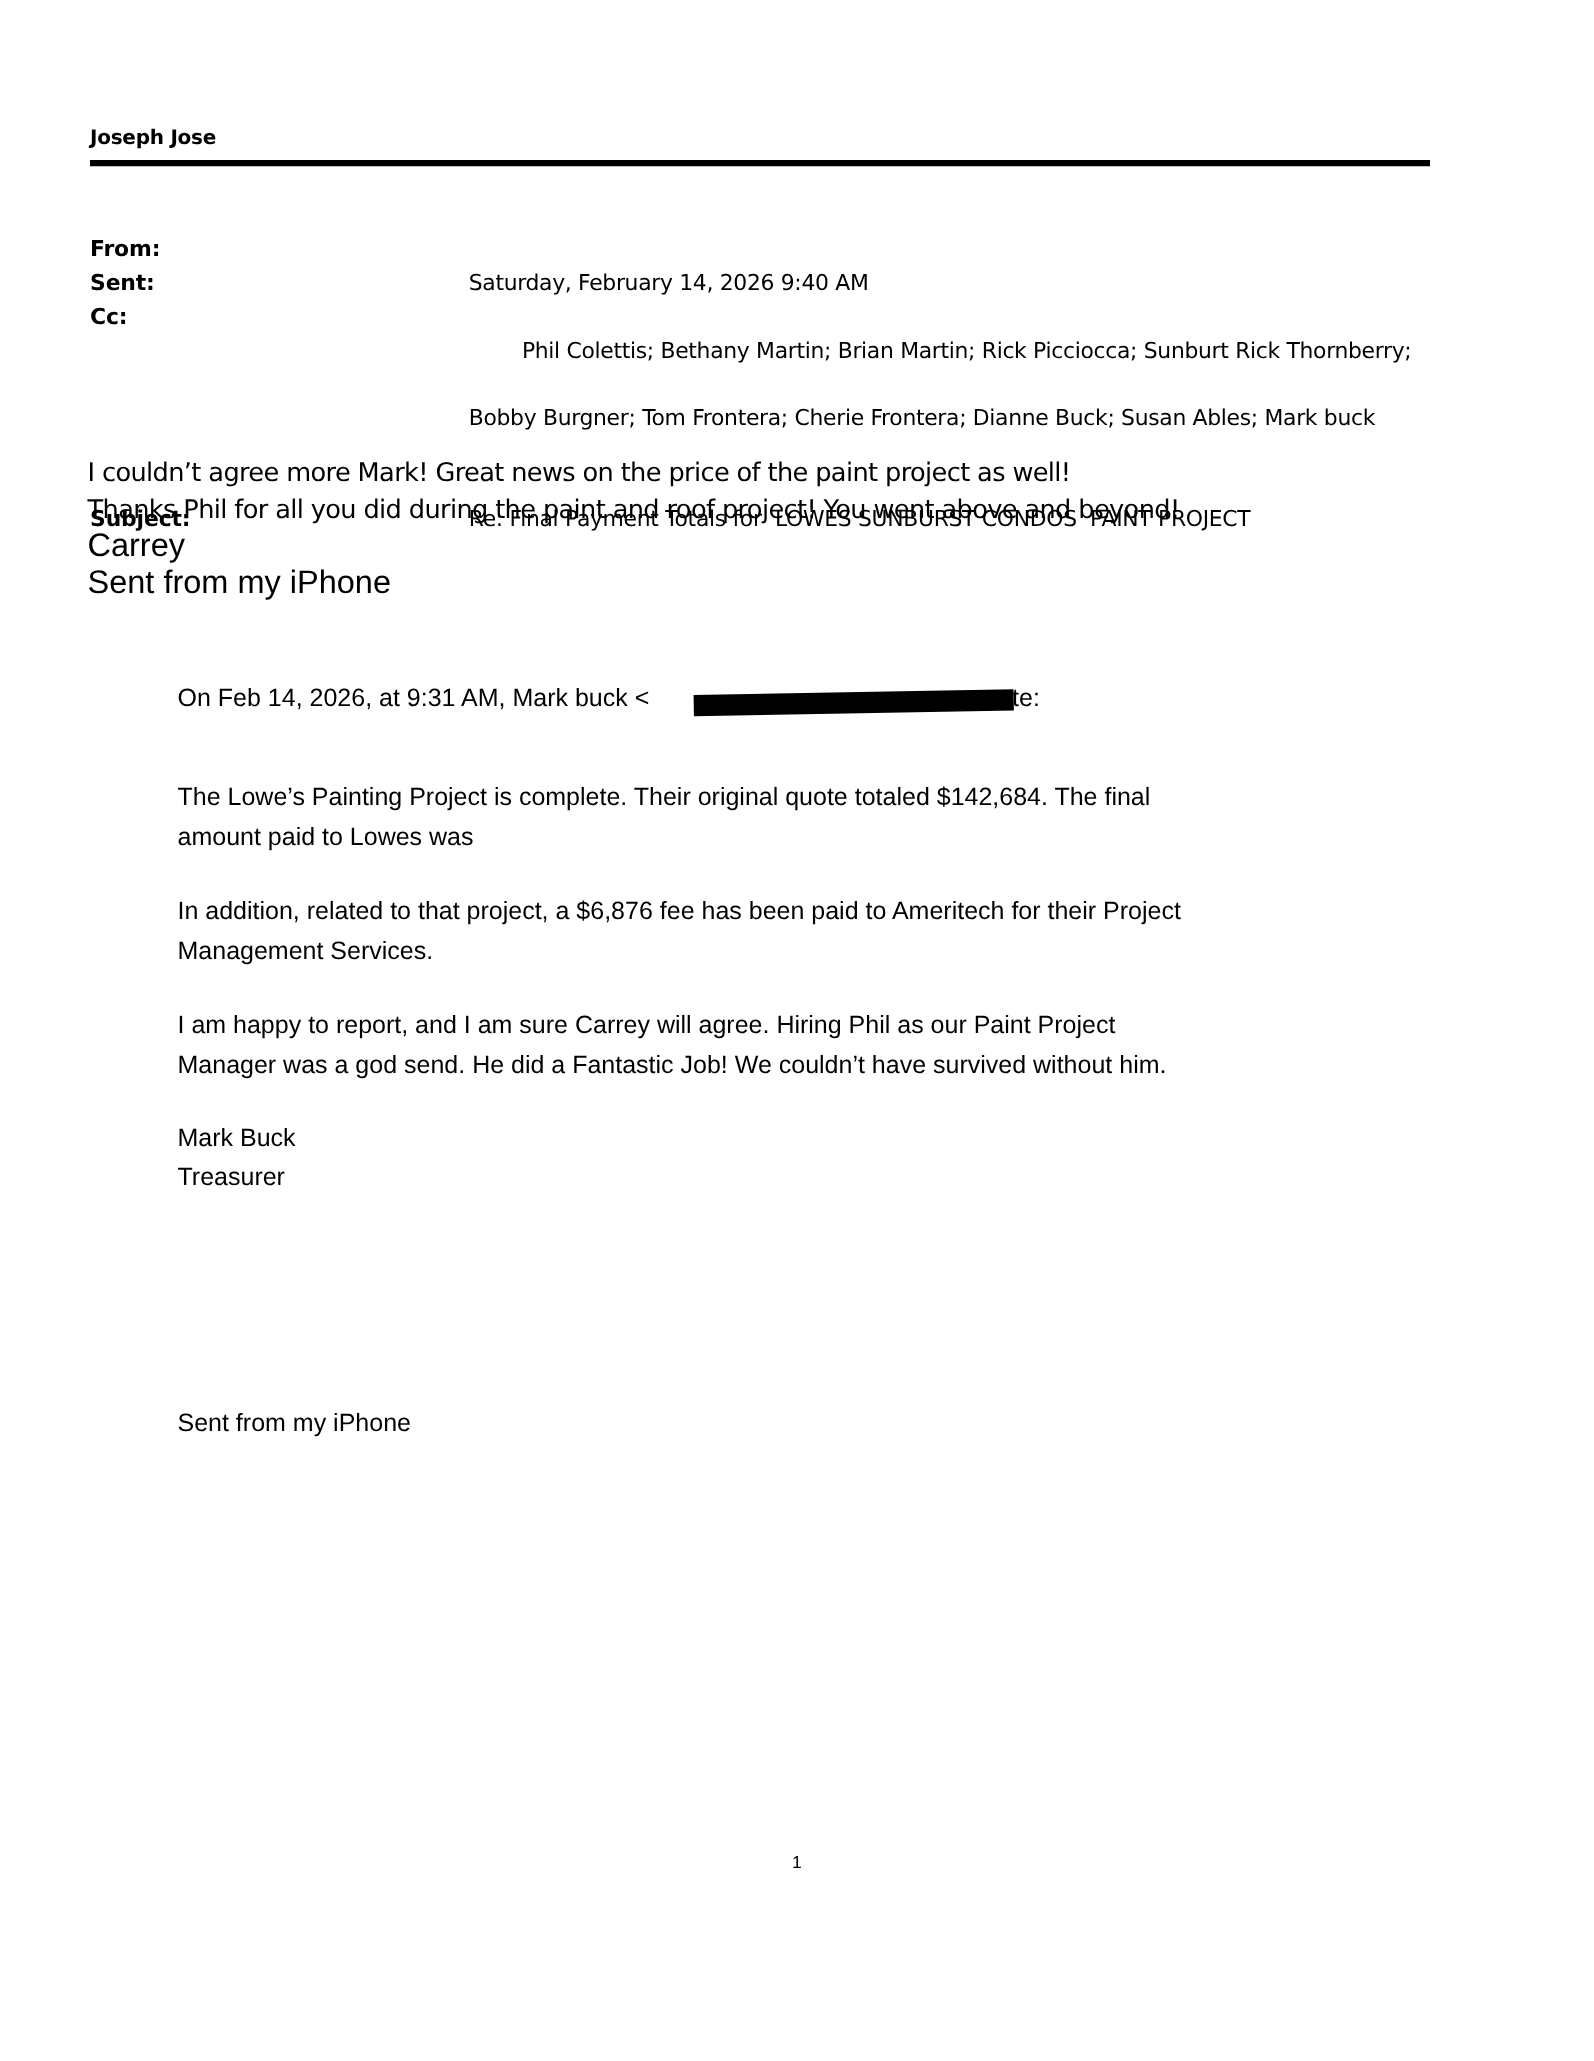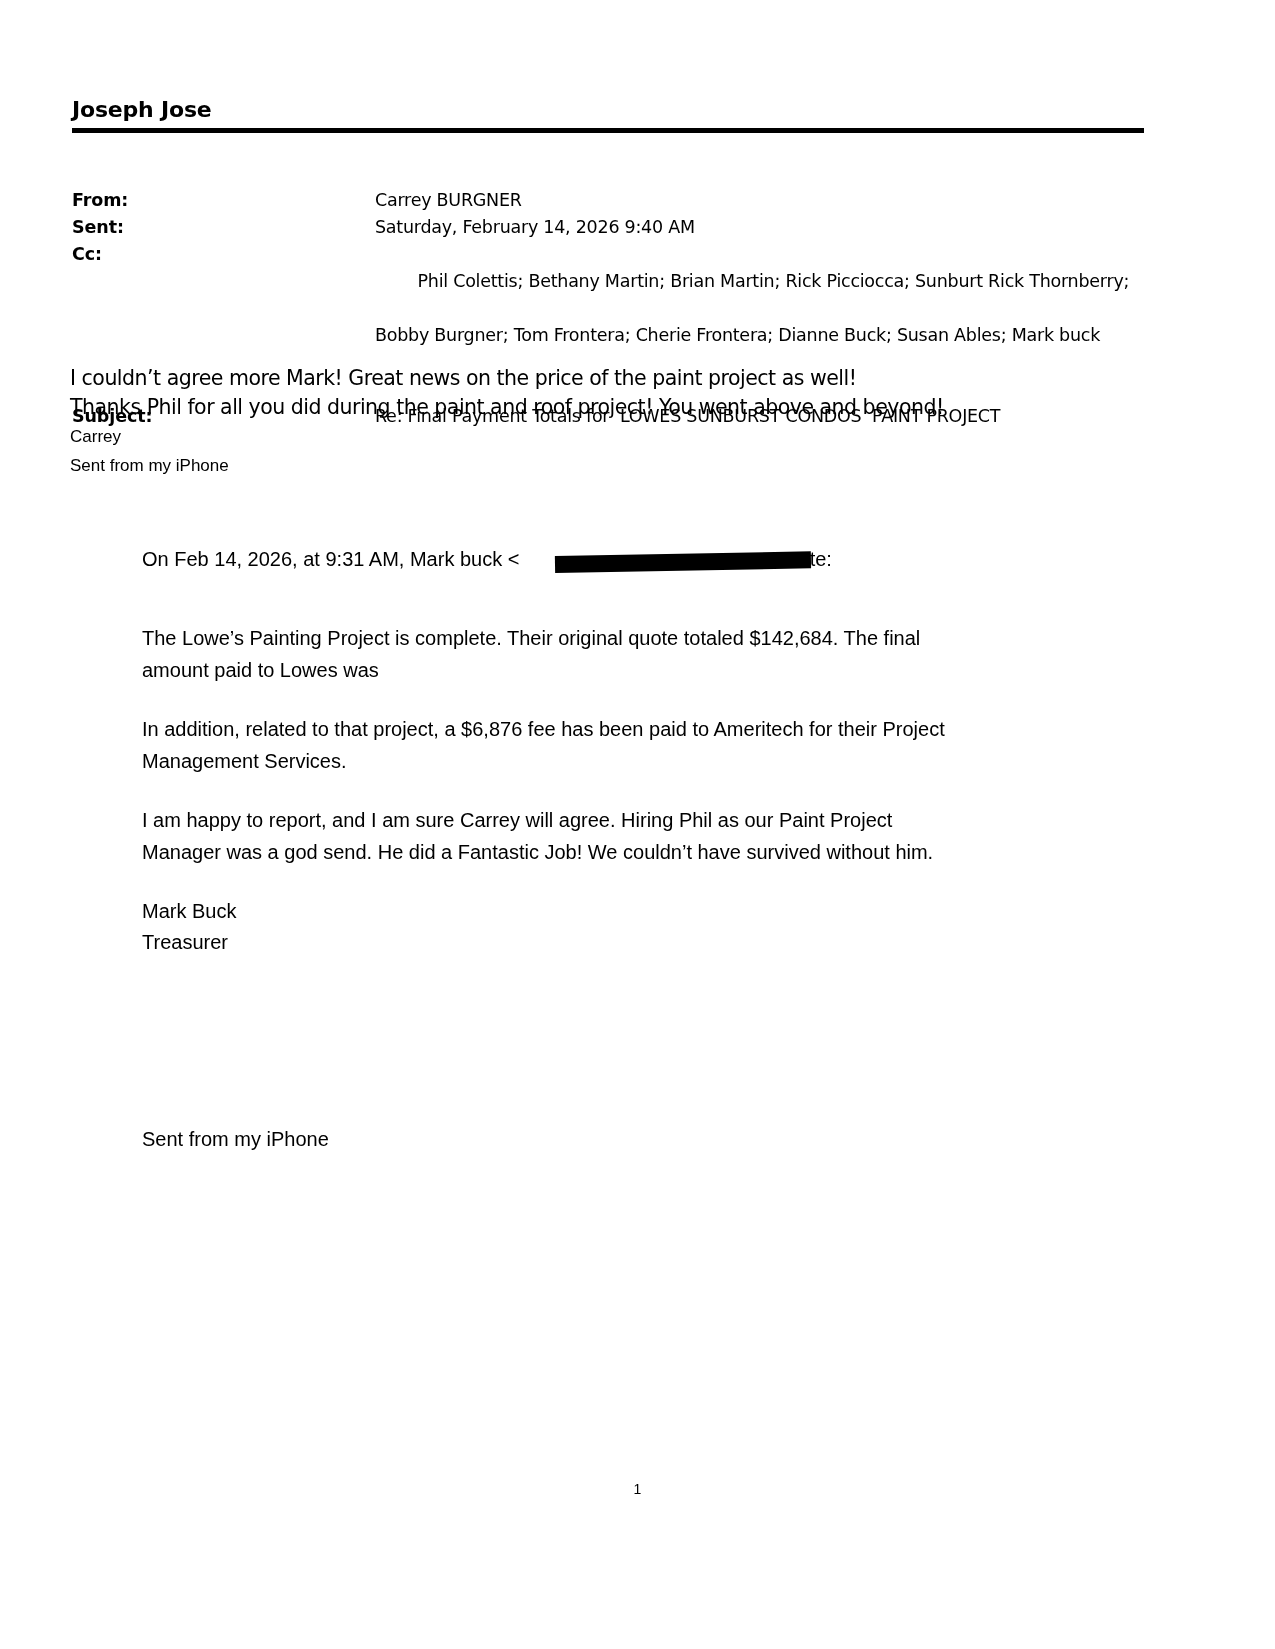--- a/index.html
+++ b/index.html
@@ -25,21 +25,21 @@
   
   .doc-header {
     position: absolute;
     left: 72px;
     top: 96px;
     width: 1072px;
   }
   .doc-title {
     font-family: "DejaVu Sans", sans-serif;
     font-weight: bold;
-    font-size: 22px;
+    font-size: 16px;
     line-height: 28px;
     letter-spacing: -0.2px;
     color: #000;
     margin: 0 0 4px 0;
   }
   .title-rule {
     height: 5px;
     background: #000000;
     width: 100%;
   }
@@ -85,21 +85,21 @@
     width: 1070px;
     font-family: "DejaVu Sans", sans-serif;
     font-size: 20.5px;
     line-height: 29px;
     letter-spacing: -0.5px;
   }
   .reply-body .line { display: block; white-space: nowrap; }
   .reply-body .sig-line {
     font-family: "Liberation Sans", sans-serif;
     letter-spacing: 0px;
-    font-size: 17px;
+    font-size: 26px;
   }
 
   
   .quoted {
     position: absolute;
     left: 142px;
     top: 545px;
     width: 950px;
     font-family: "Liberation Sans", sans-serif;
     font-size: 20px;
@@ -165,21 +165,20 @@
 
   <div class="doc-header">
     <div class="doc-title">Joseph Jose</div>
     <div class="title-rule"></div>
   </div>
 
   <div class="fields">
 
     <div class="field-row">
       <div class="field-label">From:</div>
-      <div class="field-value">Carrey BURGNER</div>
     </div>
 
     <div class="field-row">
       <div class="field-label">Sent:</div>
       <div class="field-value">Saturday, February 14, 2026 9:40 AM</div>
     </div>
 
 
     <div class="field-row">
       <div class="field-label">Cc:</div>

